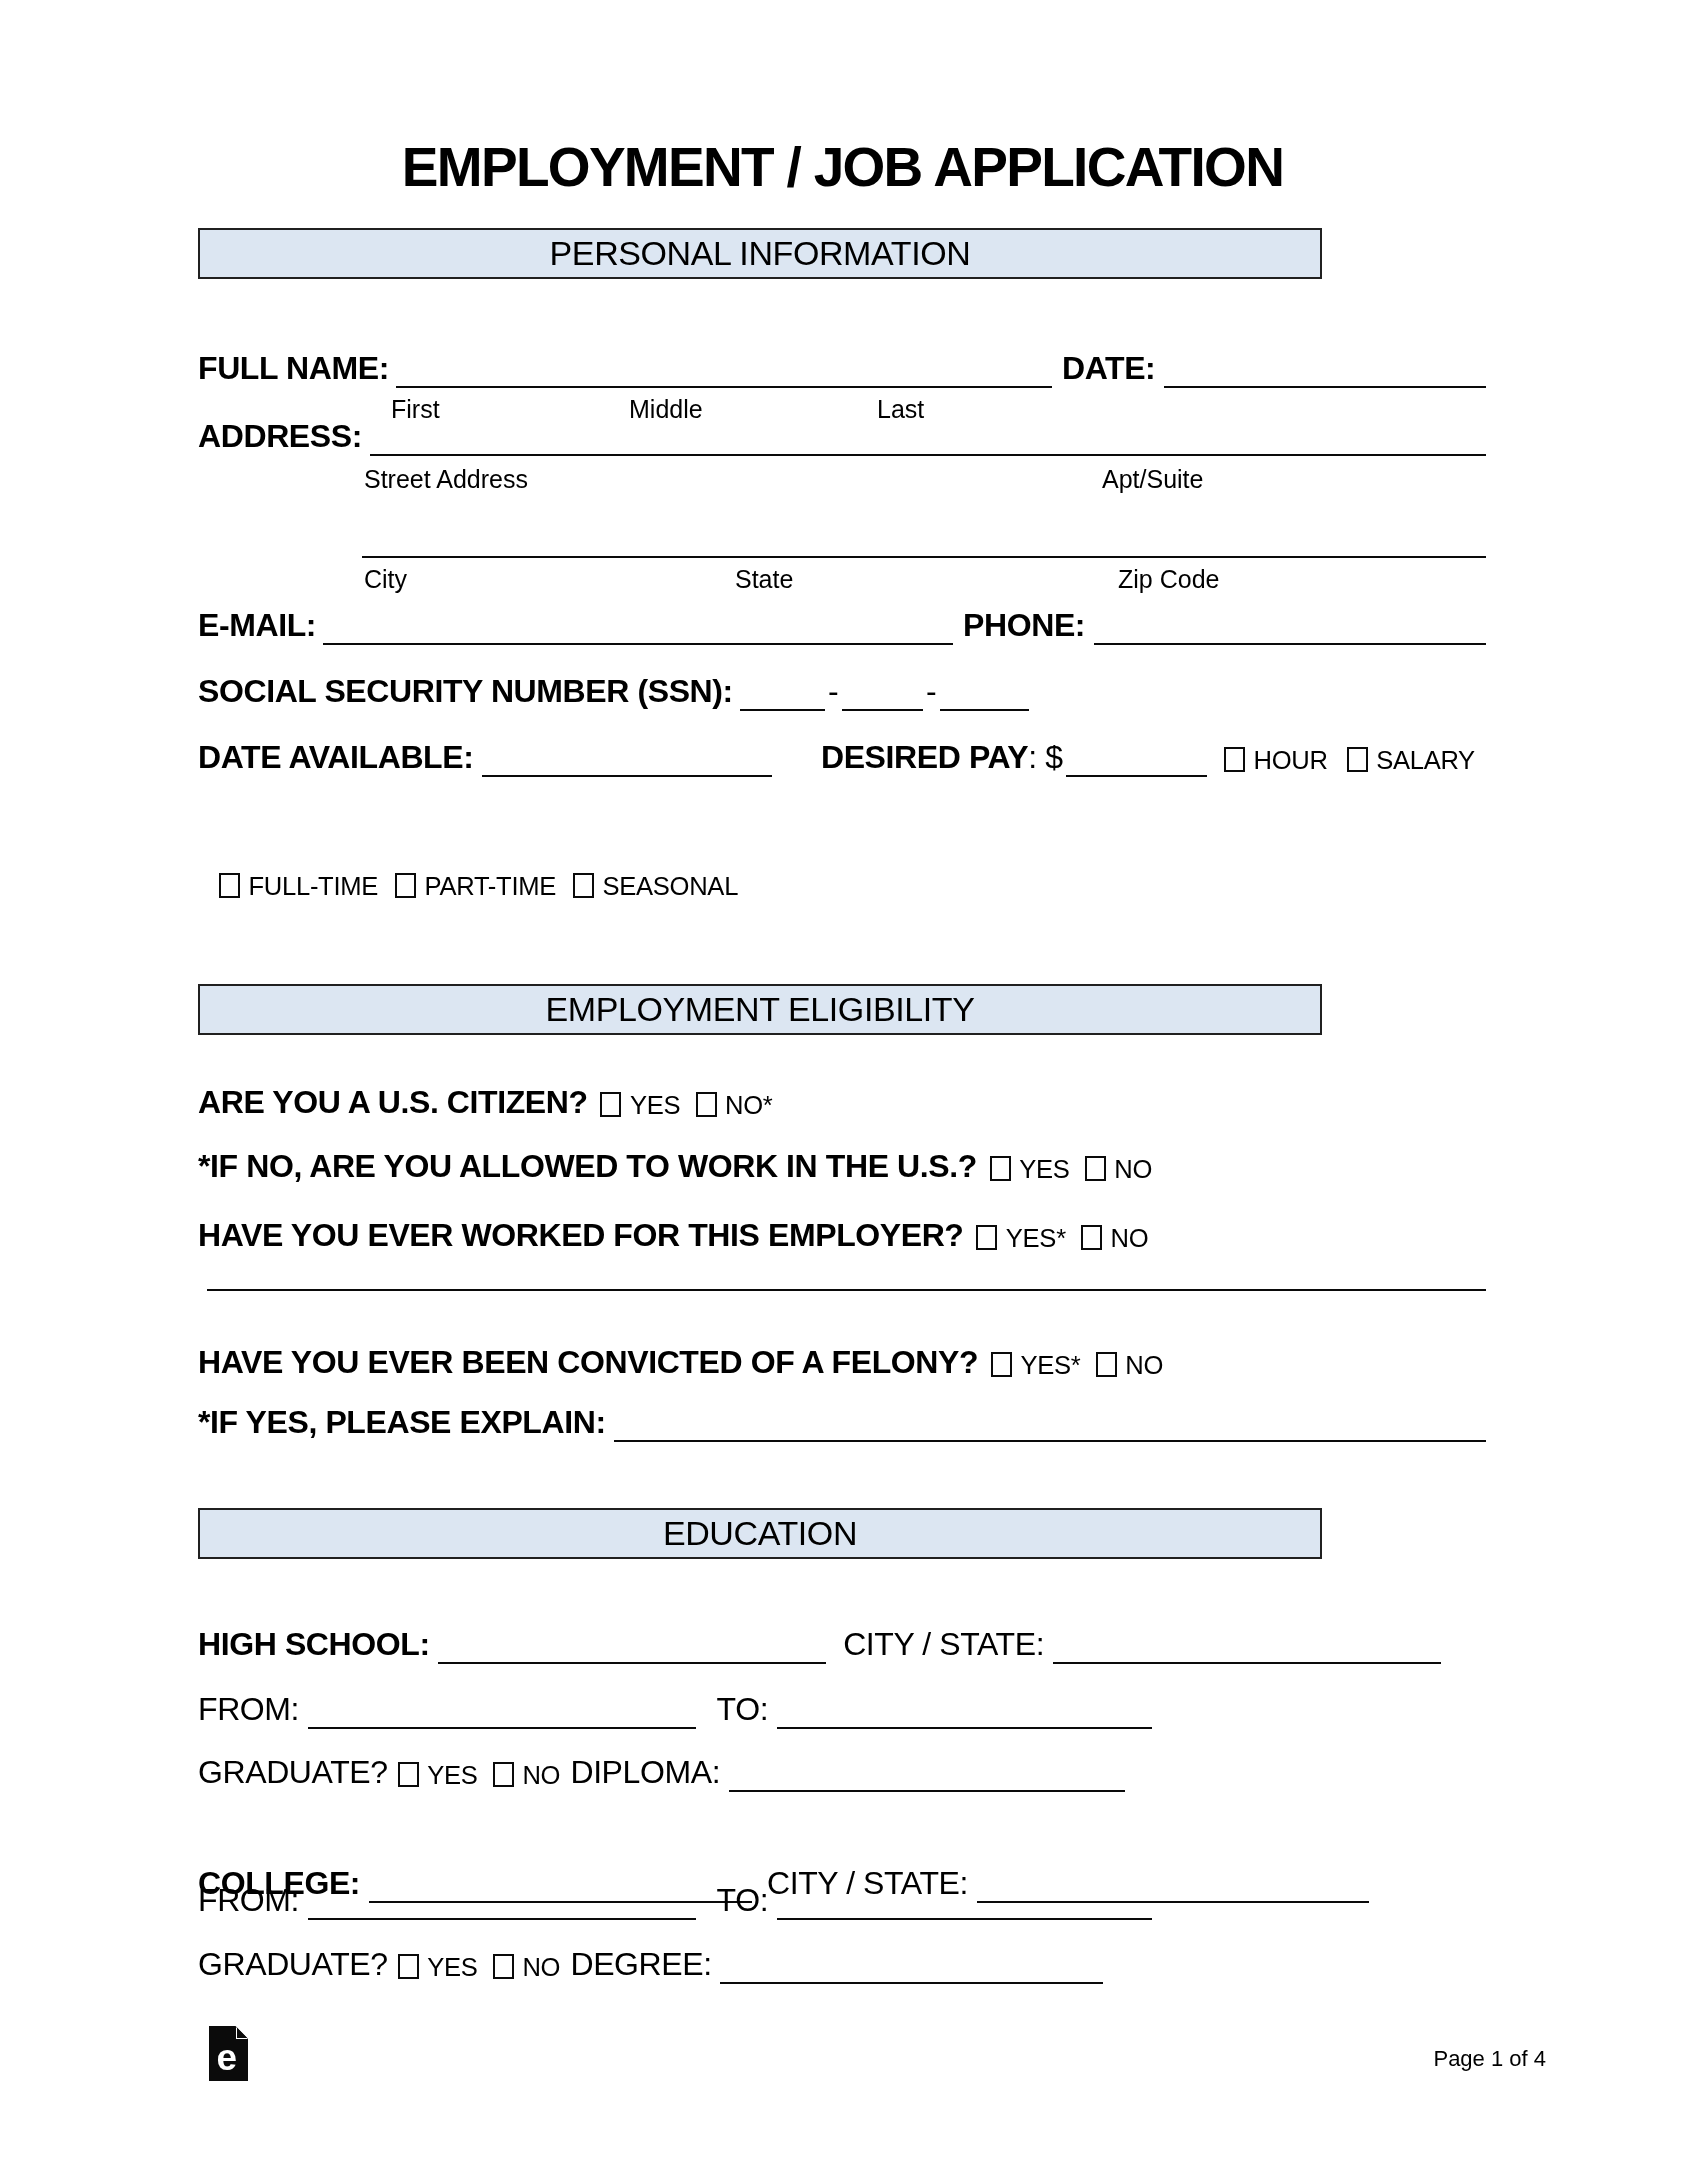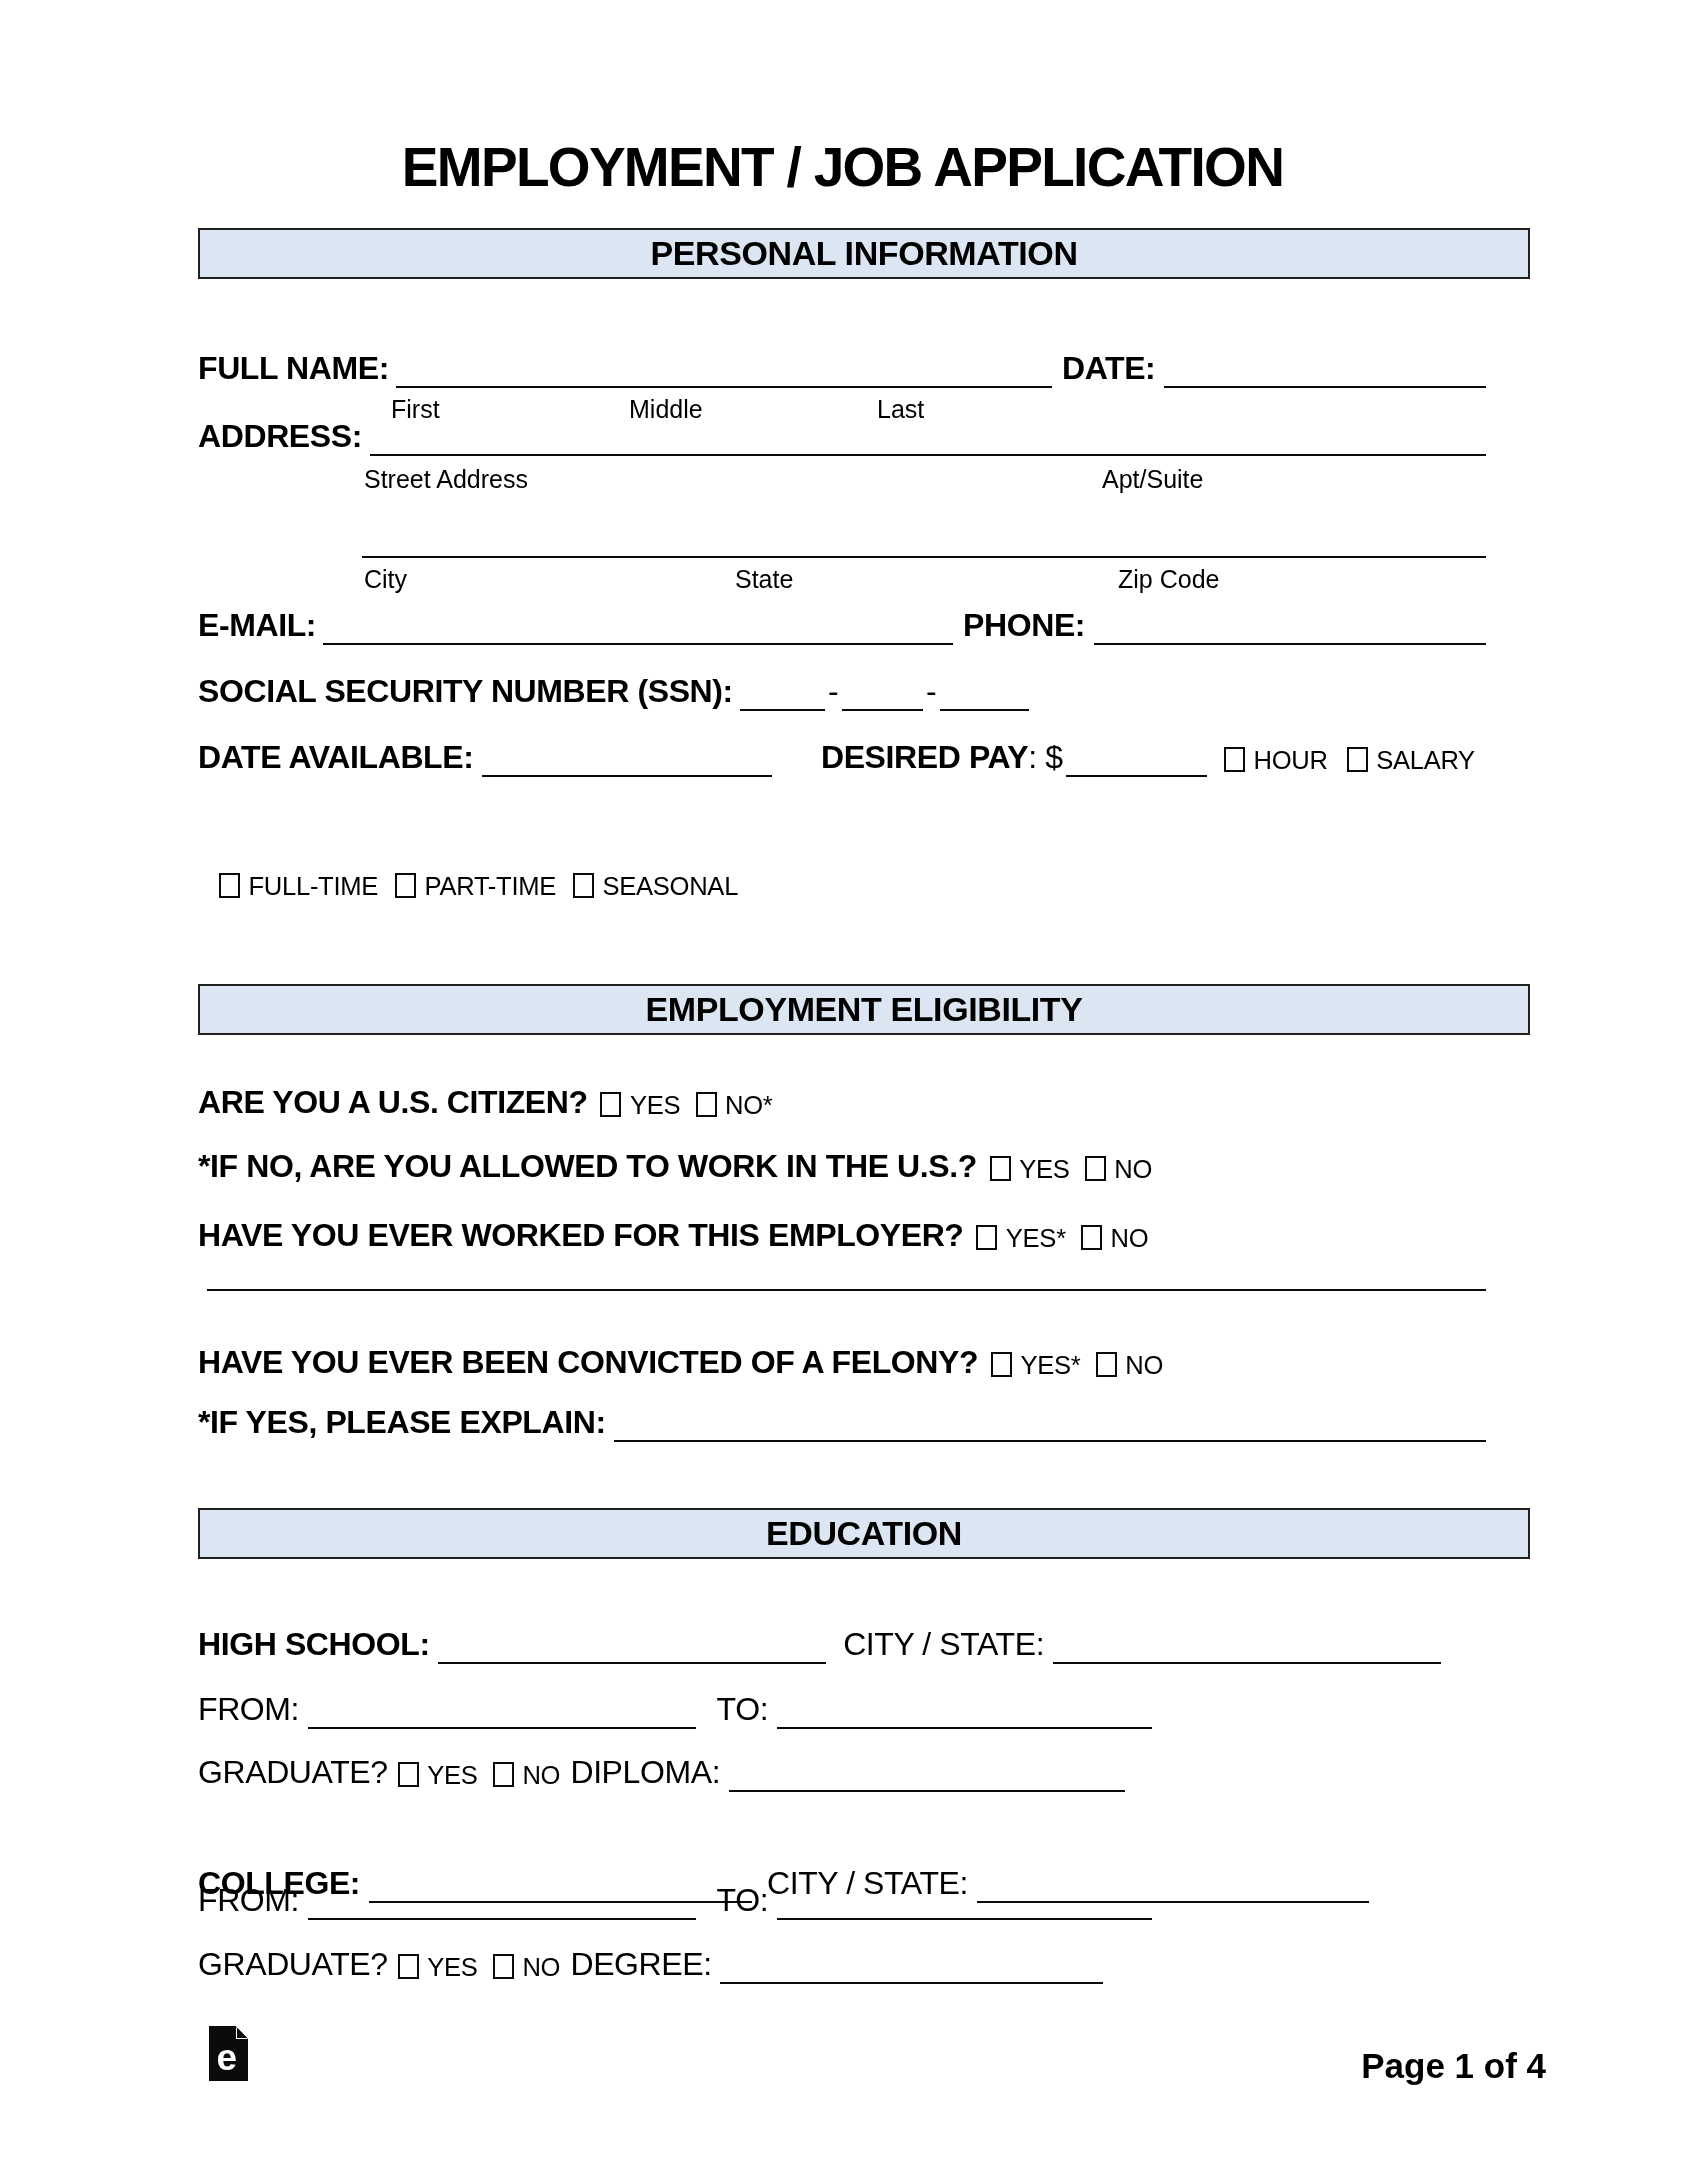--- a/index.html
+++ b/index.html
@@ -6,24 +6,24 @@
   .page{
     position:relative;width:1685px;height:2181px;background:#ffffff;
     font-family:"Liberation Sans","DejaVu Sans",sans-serif;color:#000;
     overflow:hidden;
   }
   .title{
     position:absolute;left:0;top:133px;width:100%;text-align:center;
     font-size:55px;font-weight:bold;letter-spacing:-1.7px;line-height:1.25;
   }
   .bar{
-    position:absolute;left:198px;width:1332px;height:51px;
+    position:absolute;left:198px;width:1124px;height:51px;
     background:#dce6f2;border:2.6px solid #202020;box-sizing:border-box;
     display:flex;align-items:center;justify-content:center;
-    font-size:34px;font-weight:bold;letter-spacing:-0.4px;
+    font-size:34px;font-weight:normal;letter-spacing:-0.4px;
   }
   .row{
     position:absolute;left:198px;width:1288px;
     display:flex;align-items:flex-end;white-space:nowrap;
   }
   .lbl{font-size:32px;font-weight:bold;line-height:39px;letter-spacing:-0.4px;}
   .nlbl{font-size:32px;font-weight:normal;line-height:39px;letter-spacing:-0.4px;}
   .small{font-size:25.6px;font-weight:normal;line-height:34px;letter-spacing:-0.3px;}
   .ln{border-bottom:2.6px solid #0a0a0a;height:10.2px;flex:0 0 auto;}
   .ln.grow{flex:1 1 auto;}
@@ -42,21 +42,21 @@
   .logo-letter{
     color:#ffffff;font-size:37px;font-weight:bold;line-height:37px;
     margin-top:8.5px;margin-right:3.4px;
   }
   .logo-fold{
     position:absolute;top:0.9px;right:0;width:12px;height:12px;background:#0b0b0b;
     clip-path:polygon(0 0,100% 100%,0 100%);
     border-left:1.7px solid #fff;border-bottom:1.7px solid #fff;box-sizing:border-box;
   }
   .pageno{
-    position:absolute;right:139px;top:2046px;font-size:35px;font-weight:bold;
+    position:absolute;right:139px;top:2046px;font-size:22px;font-weight:normal;
   }
 </style>
 </head>
 <body>
 
 <div class="page">
 
   <div class="title">EMPLOYMENT / JOB APPLICATION</div>
 
   <div class="bar" style="top:228px">

